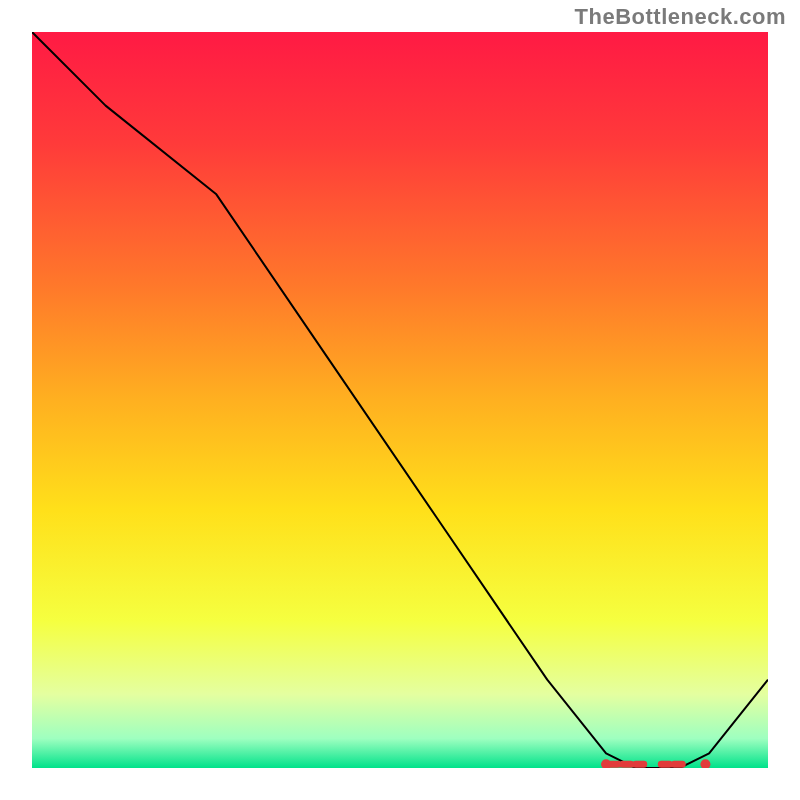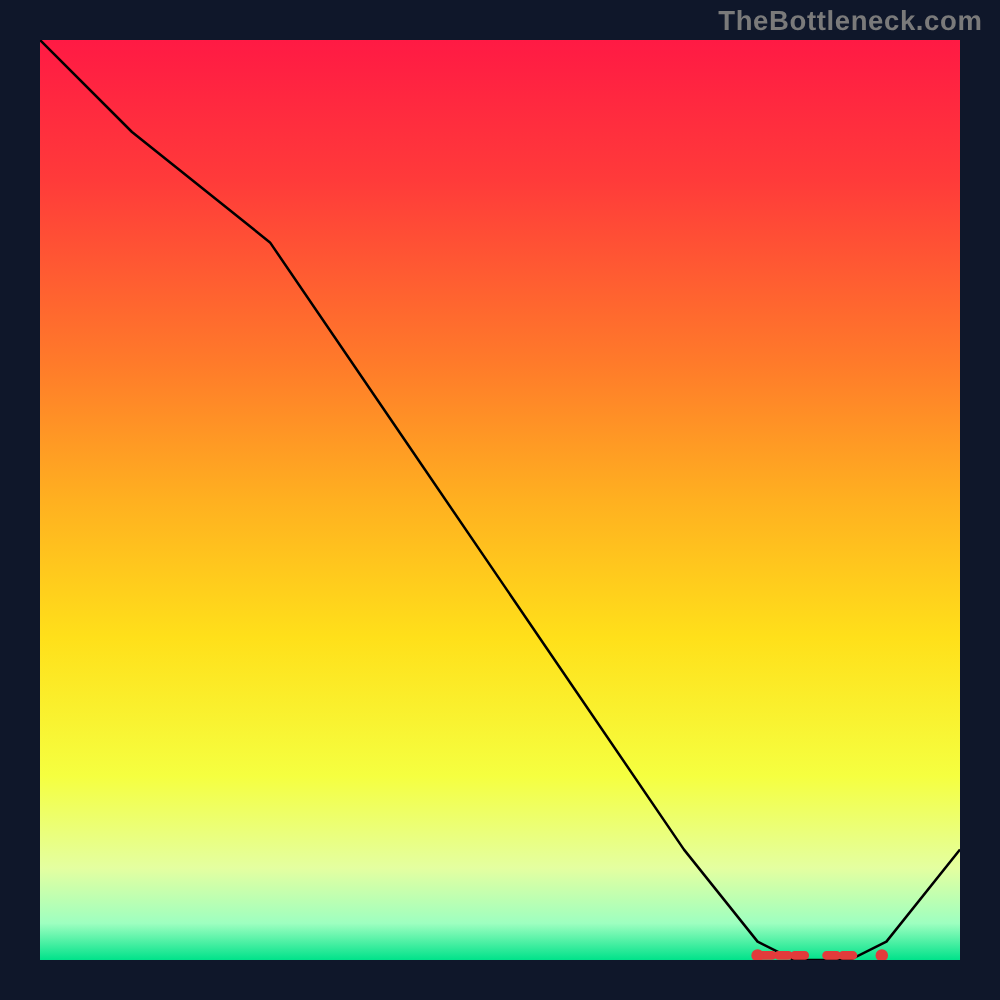--- a/index.html
+++ b/index.html
@@ -9,21 +9,21 @@
     width: 800px;
     height: 800px;
     background: #000;
     font-family: Arial, Helvetica, sans-serif;
     overflow: hidden;
   }
   .canvas {
     position: relative;
     width: 800px;
     height: 800px;
-    background: #0f172a;
+    background: #ffffff;
   }
   .watermark {
     position: absolute;
     top: 4px;
     right: 14px;
     color: #7a7a7a;
     font-size: 22px;
     font-weight: 600;
     letter-spacing: 0.5px;
   }

